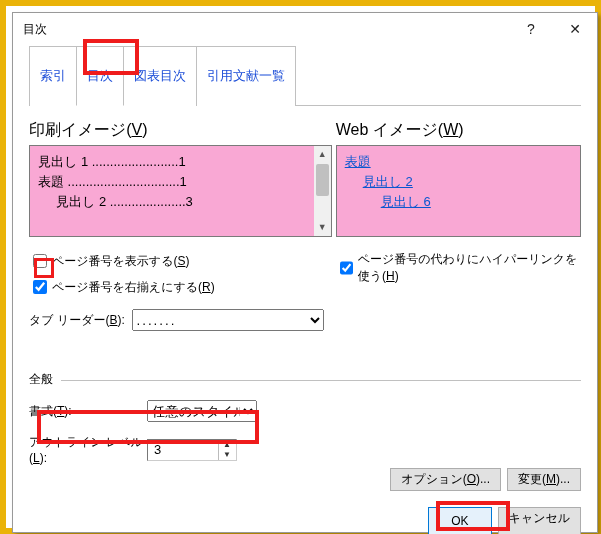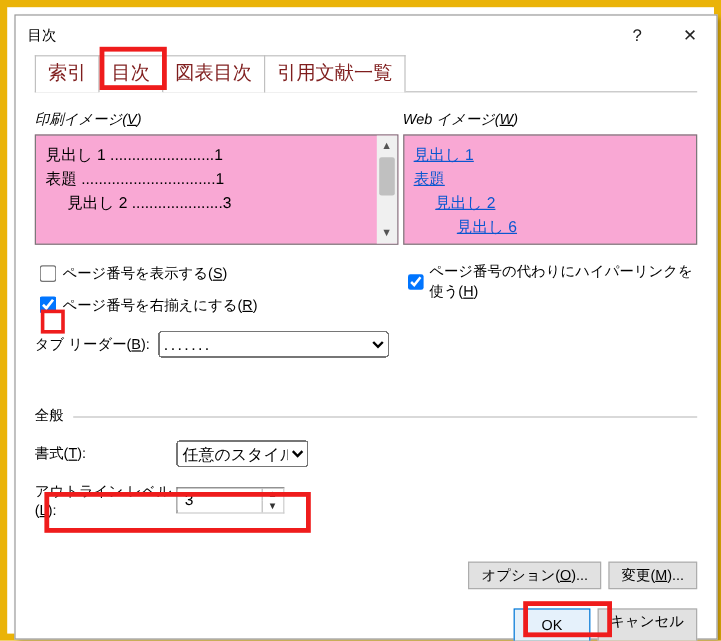--- a/index.html
+++ b/index.html
@@ -4,29 +4,29 @@
 <style>
   * { box-sizing: border-box; font-family: "Yu Gothic UI", "Meiryo", sans-serif; }
   body { margin: 0; background: #fff; }
   .frame { width: 601px; height: 534px; border: 6px solid #eab308; position: relative; }
   .dialog { position: absolute; left: 6px; top: 6px; width: 586px; height: 521px; border: 1px solid #999; background: #fff; box-shadow: 3px 3px 4px rgba(0,0,0,.3); }
   .titlebar { height: 32px; display: flex; align-items: center; padding-left: 10px; font-size: 12px; position: relative; }
   .tb-btns { position: absolute; right: 0; top: 0; height: 32px; display: flex; }
   .tb-btn { width: 44px; height: 32px; display: flex; align-items: center; justify-content: center; font-size: 14px; color: #222; }
   .body { padding: 0 16px 10px 16px; }
   .tabs { display: flex; border-bottom: 1px solid #c0c0c0; position: relative; }
-  .tab { padding: 4px 10px; font-size: 16px; border: 1px solid #c0c0c0; border-bottom: none; background: #fff; margin-right: -1px; color: #7f1d1d; position: relative; top: 1px; }
+  .tab { padding: 20px 10px; font-size: 13px; border: 1px solid #c0c0c0; border-bottom: none; background: #fff; margin-right: -1px; color: #1d4ed8; position: relative; top: 1px; }
   .tab.active { background: #fff; border-bottom: 1px solid #fff; z-index: 2; }
   .hl-sel { position: absolute; border: 4px solid #ef1c1c; pointer-events: none; z-index: 10; }
   .hl-tab { left: 54px; top: -6px; width: 56px; height: 36px; }
   .cols { display: flex; margin-top: 14px; }
   .col { display: flex; flex-direction: column; }
   .col.left { width: 306px; }
   .col.right { width: 248px; margin-left: 4px; }
-  .grouplabel { font-size: 12px; margin-bottom: 4px; font-style: italic; }
+  .grouplabel { font-size: 16px; margin-bottom: 4px; }
   .u { text-decoration: underline; }
   .preview { border: 1px solid #7a7a7a; height: 92px; background: #f9a8d4; font-size: 13px; padding: 6px 8px; line-height: 1.55; position: relative; }
   .plist .row { white-space: nowrap; color: #000; }
   .scrollbar { position: absolute; right: 0; top: 0; width: 17px; height: 100%; background: #f0f0f0; }
   .sb-btn { display: flex; align-items: center; justify-content: center; height: 17px; font-size: 9px; color: #555; }
   .sb-thumb { background: #c0c0c0; position: absolute; left: 2px; right: 2px; border-radius: 2px; }
   .left .preview .sb-thumb { top: 18px; height: 32px; }
   .webprev a { color: #0b57d0; text-decoration: underline; display: block; }
   .chkrow { font-size: 12px; display: flex; align-items: center; margin-top: 14px; }
   .chkrow input[type=checkbox] { width: 14px; height: 14px; margin-right: 5px; }
@@ -115,21 +115,20 @@
             </select>
           </div>
         </div>
 
         <div class="col right">
           <div class="grouplabel">
             <span>Web イメージ(</span><span class="u">W</span><span>)</span>
           </div>
           <div class="preview webprev">
             <div id="wlist">
-                <a style="margin-left: 0px;">見出し 1</a>
                 <a style="margin-left: 0px;">表題</a>
                 <a style="margin-left: 18px;">見出し 2</a>
                 <a style="margin-left: 36px;">見出し 6</a>
               </div>
           </div>
 
           <div class="chkrow">
             <input type="checkbox" checked="" style="">
             <span>
               <span>ページ番号の代わりにハイパーリンクを使う(</span><span class="u">H</span><span>)</span>

